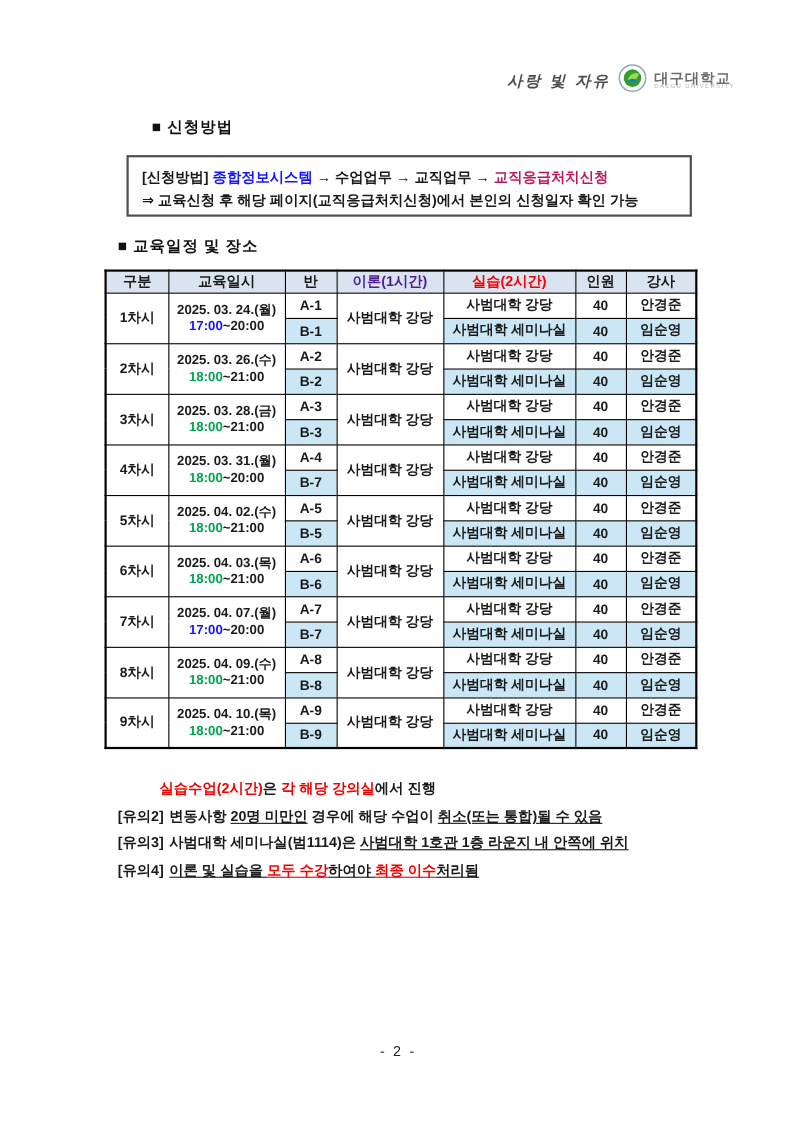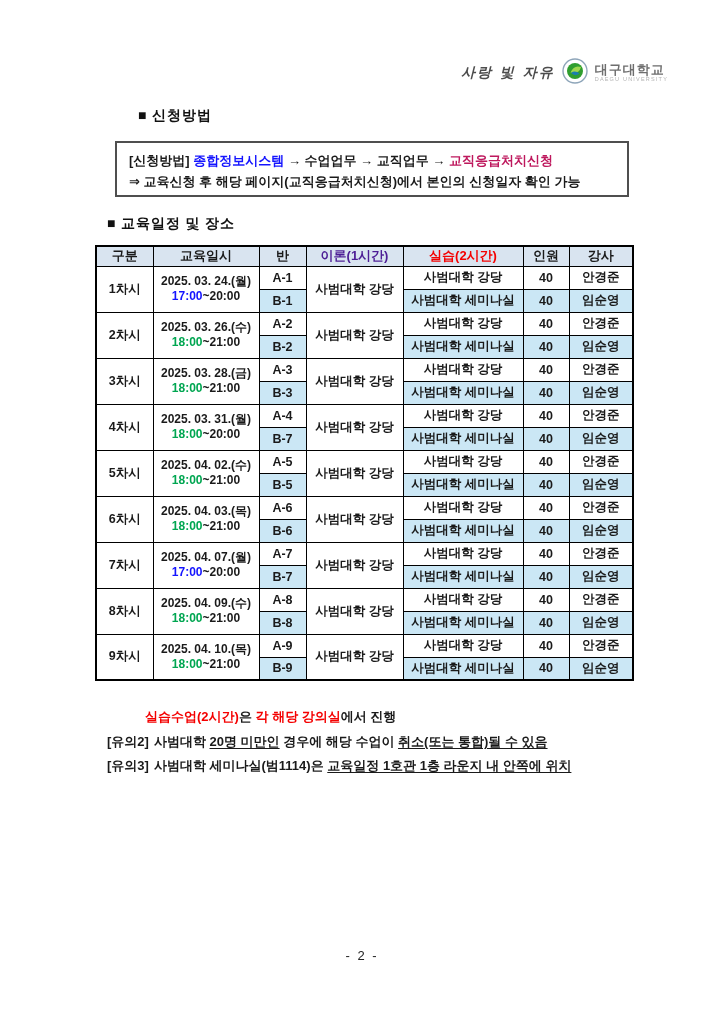--- a/index.html
+++ b/index.html
@@ -260,19 +260,20 @@
             <td class="left" style="background: rgb(203, 231, 245);">사범대학 세미나실</td>
             <td style="background: rgb(203, 231, 245);">40</td>
             <td style="background: rgb(203, 231, 245);">임순영</td>
           </tr>
         </tbody>
     </table>
   </div>
 
   <div class="notes" id="notes-list">
       <div class="note-line indent"><span style="color: rgb(244, 0, 0);">실습수업(2시간)</span><span>은 </span><span style="color: rgb(244, 0, 0);">각 해당 강의실</span><span>에서 진행</span></div>
-      <div class="note-line"><span class="note-prefix">[유의2]</span><span>사범대학 </span><span class="u">20명 미만인</span><span> 경우에 해당 수업이 </span><span class="u">취소(또는 통합)될 수 있음</span></div>
-      <div class="note-line"><span class="note-prefix">[유의3]</span><span>사범대학 세미나실(범1114)은 </span><span class="u">교육일정 1호관 1층 라운지 내 안쪽에 위치</span></div>
+      <div class="note-line"><span class="note-prefix">[유의2]</span><span>변동사항 </span><span class="u">20명 미만인</span><span> 경우에 해당 수업이 </span><span class="u">취소(또는 통합)될 수 있음</span></div>
+      <div class="note-line"><span class="note-prefix">[유의3]</span><span>사범대학 세미나실(범1114)은 </span><span class="u">사범대학 1호관 1층 라운지 내 안쪽에 위치</span></div>
+      <div class="note-line"><span class="note-prefix">[유의4]</span><span class="u">이론 및 실습을 </span><span class="u" style="color: rgb(244, 0, 0);">모두 수강</span><span class="u">하여야 </span><span class="u" style="color: rgb(244, 0, 0);">최종 이수</span><span class="u">처리됨</span></div>
     </div>
 
   <div class="footer">- 2 -</div>
 
 </div>
 
 </body></html>

